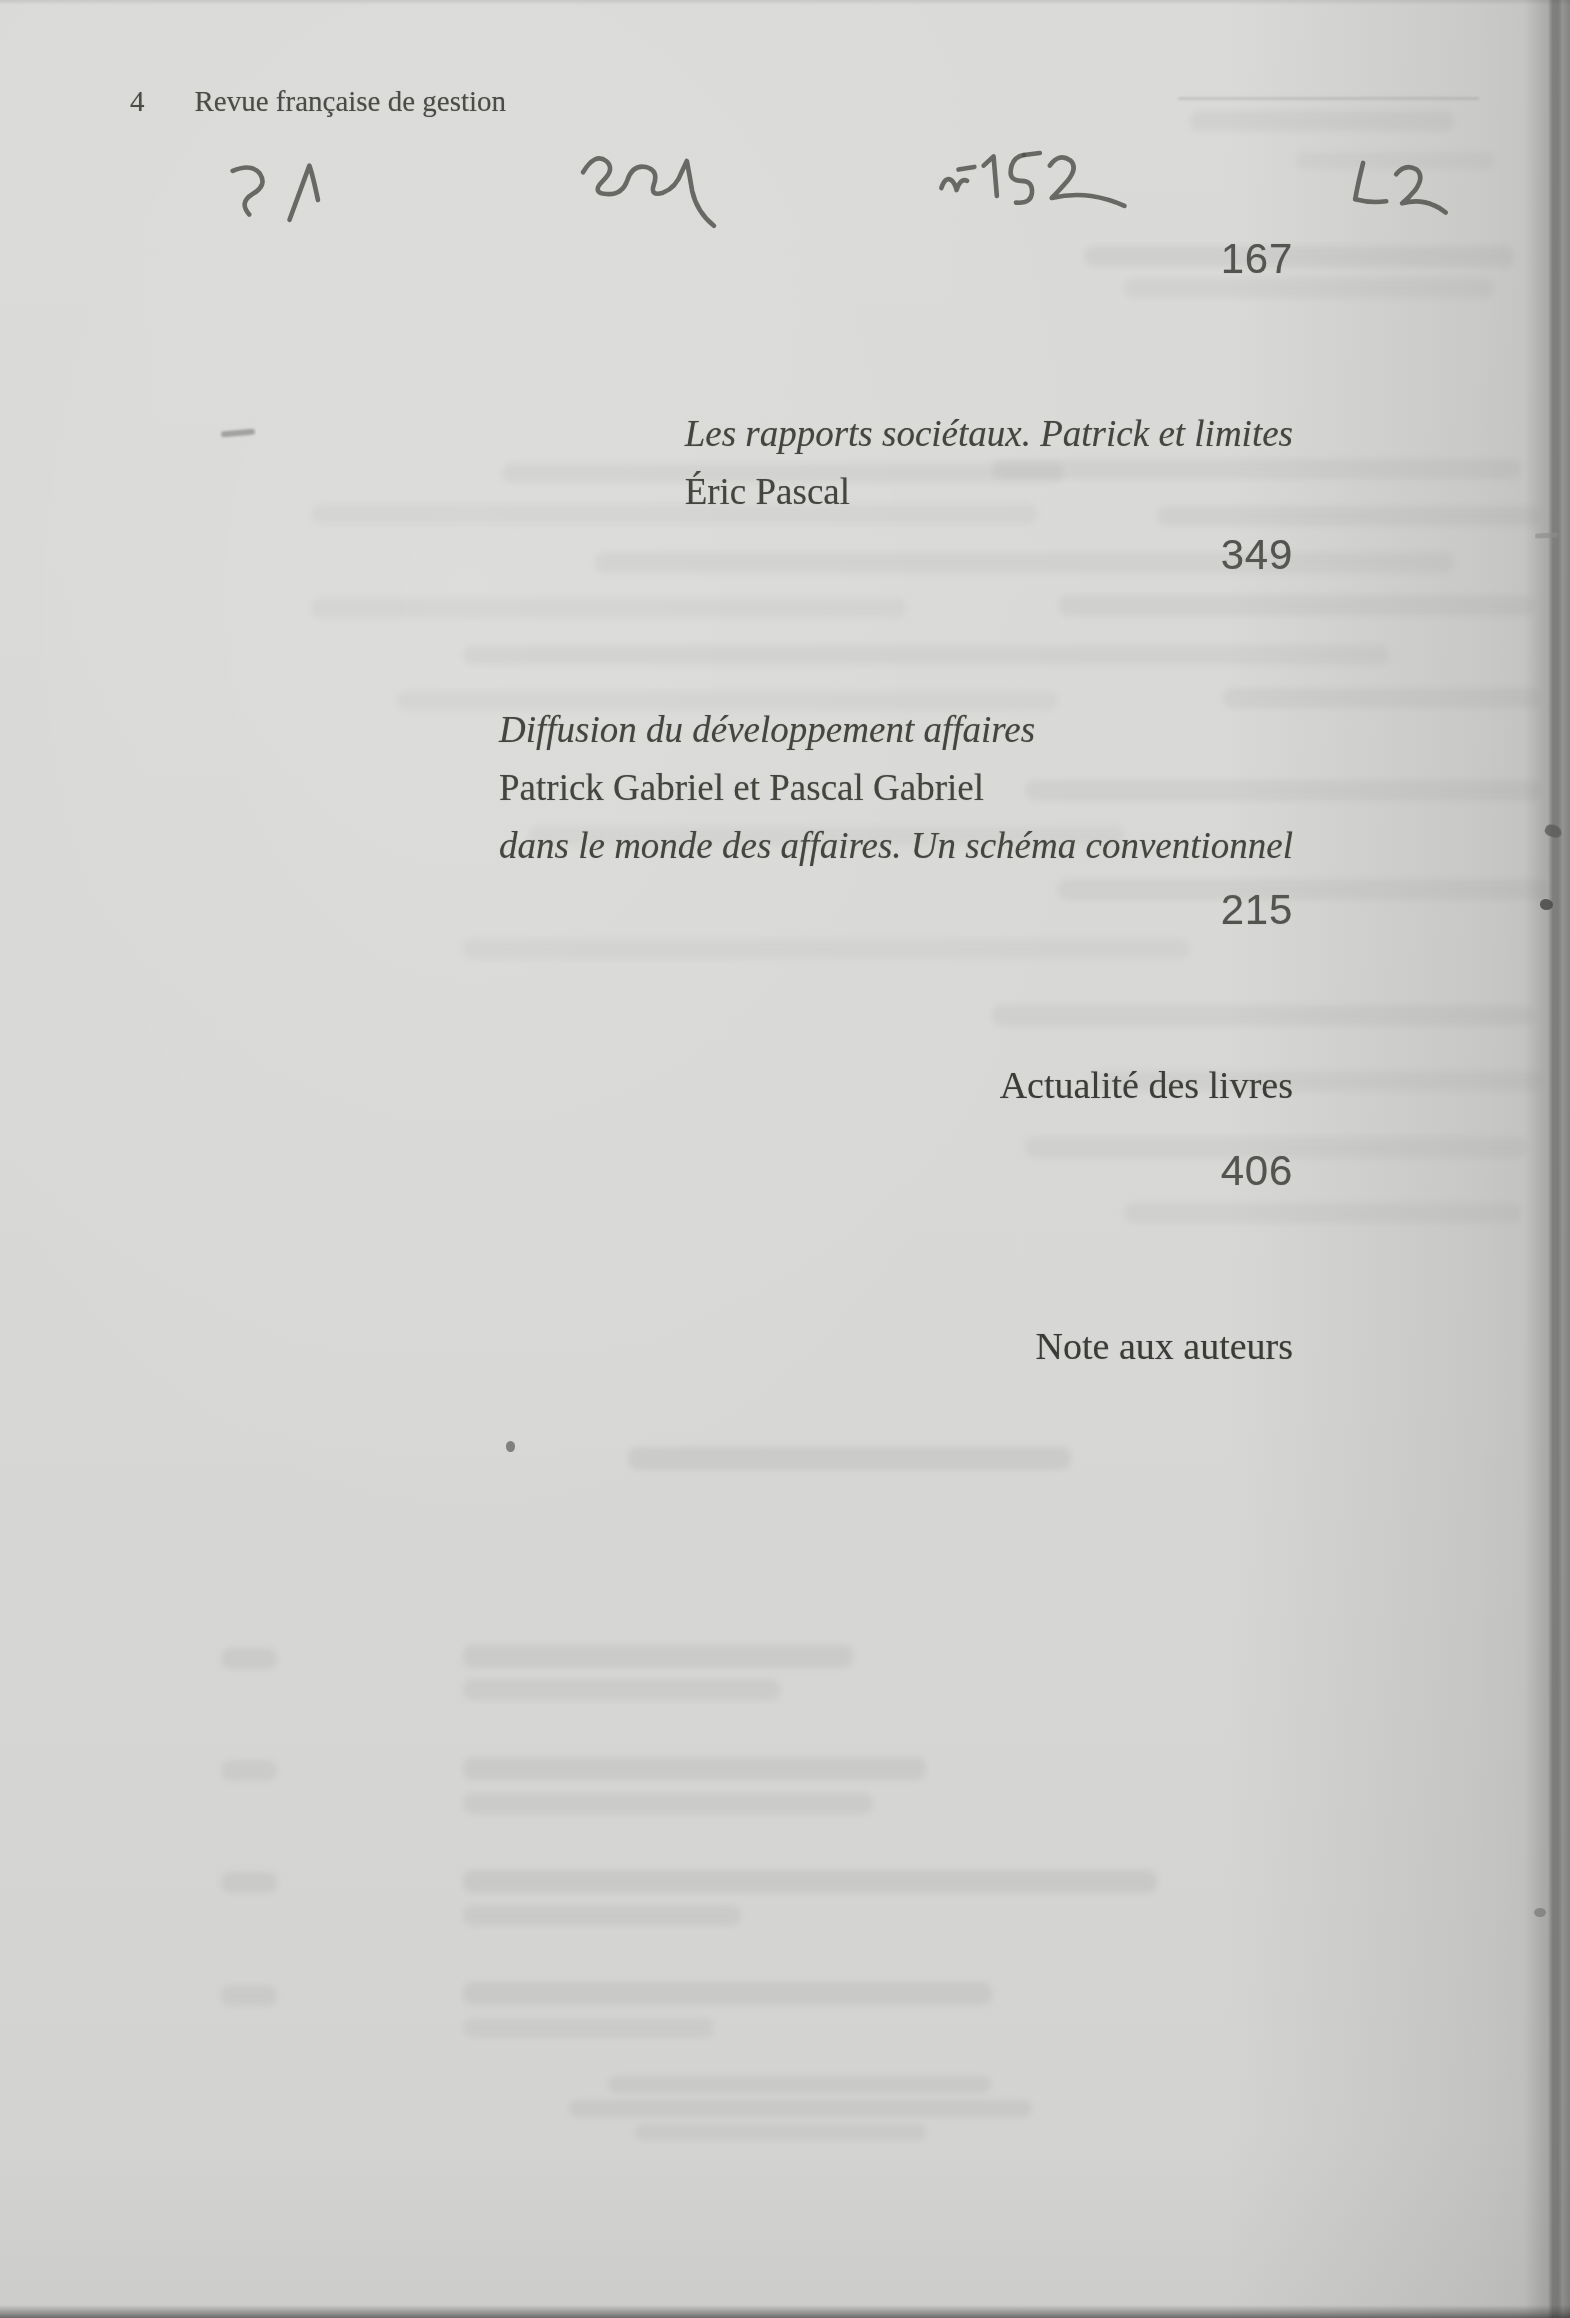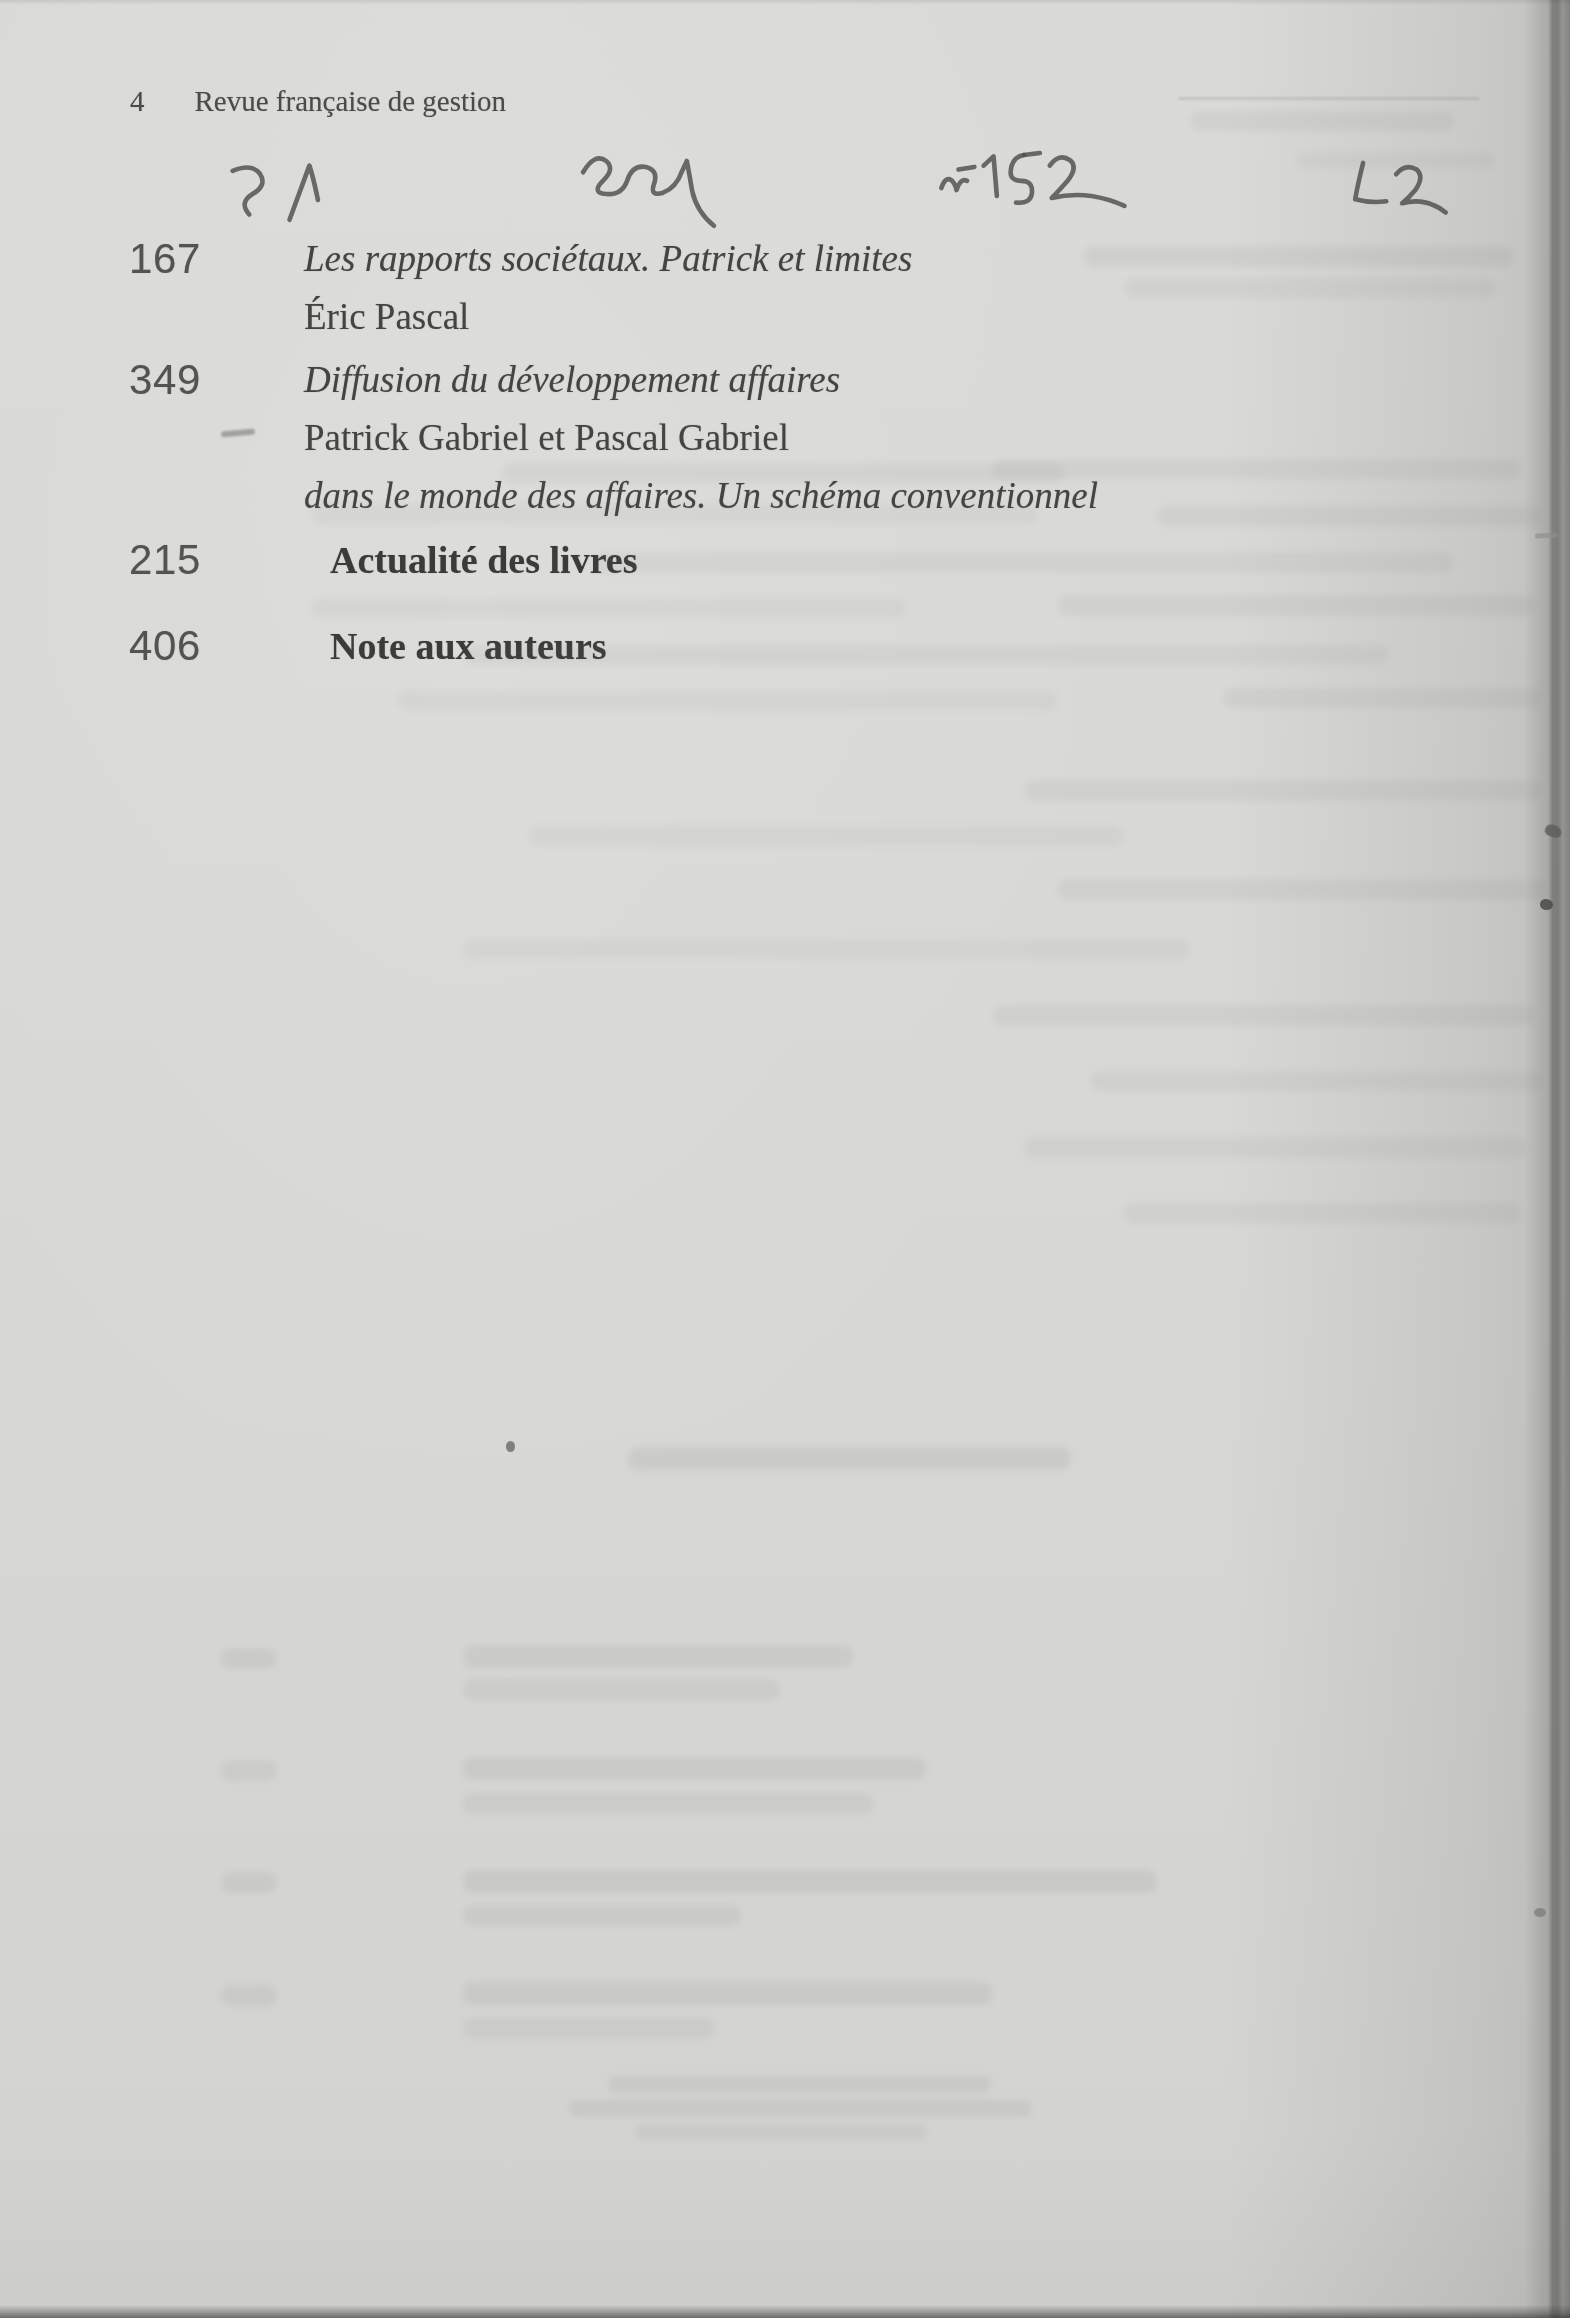--- a/index.html
+++ b/index.html
@@ -31,35 +31,35 @@
   }
   
   .running-head{
     position:absolute;left:130px;top:85px;
     display:flex;gap:50px;align-items:baseline;
     font-size:29px;color:#4b4b47;
     text-shadow:0 0 1px rgba(75,75,71,0.40);
   }
   
   .toc{position:absolute;left:129px;top:230px;width:1164px;}
-  .entry{display:flex;align-items:flex-start;}
+  .entry{display:flex;align-items:flex-end;flex-direction:column;}
   .entry.article{margin-bottom:5.3px;}
   .entry.section{margin-bottom:28px;}
   .num{
     flex:0 0 175px;
     font-family:"Liberation Sans", sans-serif;
     font-size:42px;line-height:58px;color:#53534f;
     letter-spacing:0.7px;
     text-shadow:0 0 1px rgba(83,83,79,0.35);
   }
   .body{flex:1;}
   .line{display:block;line-height:58px;font-size:37px;text-shadow:0 0 1.1px rgba(67,67,63,0.38);}
   .title-line{font-style:italic;color:#45453f;}
   .authors-line{font-style:normal;color:#45453f;}
-  .section .line{font-weight:bold;font-size:38px;color:#3b3b37;font-style:normal;margin-left:26px;}
+  .section .line{font-weight:normal;font-size:38px;color:#3b3b37;font-style:normal;margin-left:26px;}
   
   .hand{position:absolute;left:0;top:0;pointer-events:none;}
   .hand path{fill:none;stroke:#4e4e4a;stroke-width:7;stroke-linecap:round;stroke-linejoin:round;opacity:0.82;}
   
   .pen-dash{
     position:absolute;left:221px;top:430px;width:34px;height:6px;
     background:#a2a2a0;border-radius:3.3px;filter:blur(1px);transform:rotate(-5deg);
   }
   
   .ghost{position:absolute;background:#6e6e6c;border-radius:9.3px;filter:blur(3.3px);}

